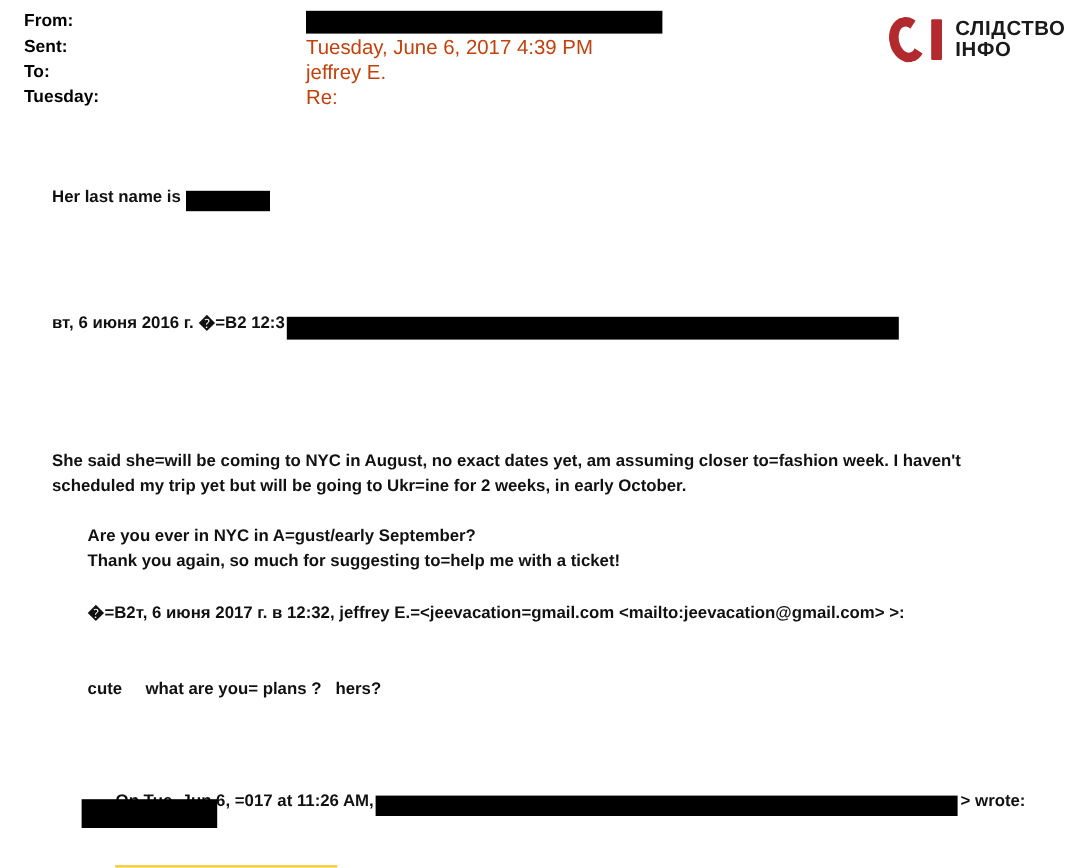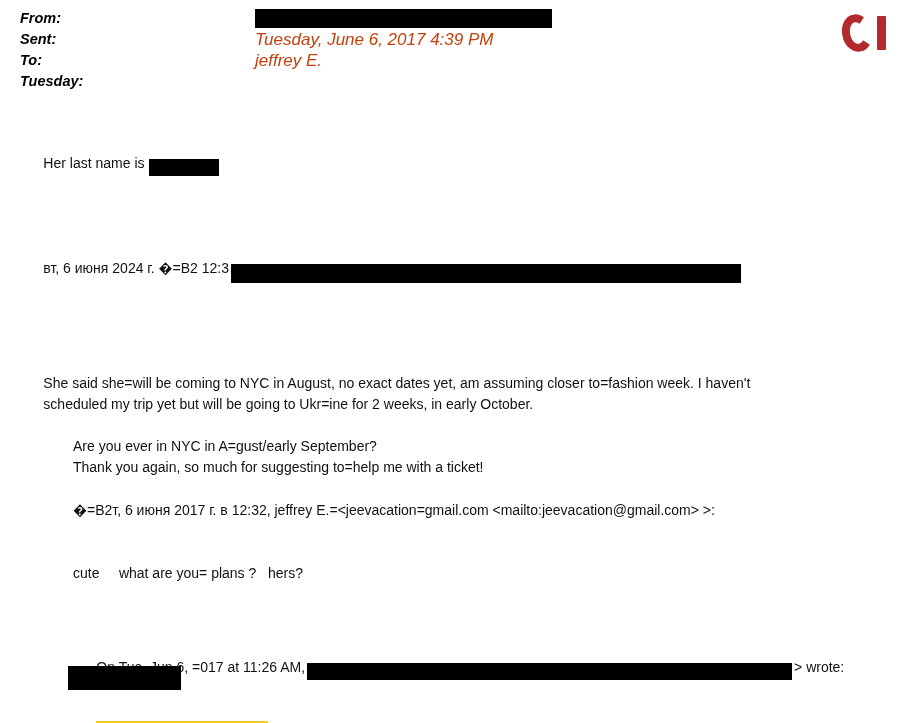--- a/index.html
+++ b/index.html
@@ -27,21 +27,20 @@
     position: absolute;
     top: 8px;
     left: 20px;
     width: 700px;
   }
   .hdr-row {
     display: flex;
     align-items: center;
     height: 21px;
     line-height: 21px;
-    font-style: italic;
   }
   .hdr-label {
     width: 235px;
     font-weight: bold;
     font-size: 14.5px;
     color: #000;
     flex: 0 0 235px;
   }
   .hdr-value {
     font-size: 17px;
@@ -111,20 +110,21 @@
     left: 20px;
     top: 132px;
     width: 870px;
     font-size: 14px;
     line-height: 21px;
     color: #111;
   }
   .line {
     position: relative;
     white-space: pre-wrap;
+    font-weight: bold;
   }
   .gap-sm { height: 12px; }
   .gap-md { height: 22px; }
   .gap-lg { height: 30px; }
   .indent { padding-left: 53px; }
   .indent-first { text-indent: 53px; }
 
   .redact-name {
     width: 70px;
     height: 17px;
@@ -181,42 +181,47 @@
       <div class="hdr-value">Tuesday, June 6, 2017 4:39 PM</div>
     </div>
 
     <div class="hdr-row">
       <div class="hdr-label">To:</div>
       <div class="hdr-value">jeffrey E.</div>
     </div>
 
     <div class="hdr-row">
       <div class="hdr-label">Tuesday:</div>
+      <div class="hdr-value">Re:</div>
     </div>
 
   </div>
 
   <div class="logo">
     <div class="logo-mark">
       <div class="logo-c"></div>
       <div class="logo-i"></div>
     </div>
+    <div class="logo-text">
+      <div>СЛІДСТВО</div>
+      <div>ІНФО</div>
+    </div>
   </div>
 
   <div class="body-text">
 
     <div class="line">
       <span>Her last name is</span><span class="redact redact-name"></span>
     </div>
 
     <div class="gap-lg"></div>
     <div class="gap-sm"></div>
 
     <div class="line">
-      <span>вт, 6 июня 2024 г. �=B2 12:3</span><span class="redact redact-wide"></span>
+      <span>вт, 6 июня 2016 г. �=B2 12:3</span><span class="redact redact-wide"></span>
     </div>
 
     <div class="gap-lg"></div>
     <div class="gap-md"></div>
 
     <div class="line indent-first">
       <span>She said she=will be coming to NYC in August, no exact dates yet, am assuming closer to=fashion week. I haven't</span>
       <span>scheduled my trip yet but will be going to Ukr=ine for 2 weeks, in early October.</span>
     </div>
 

